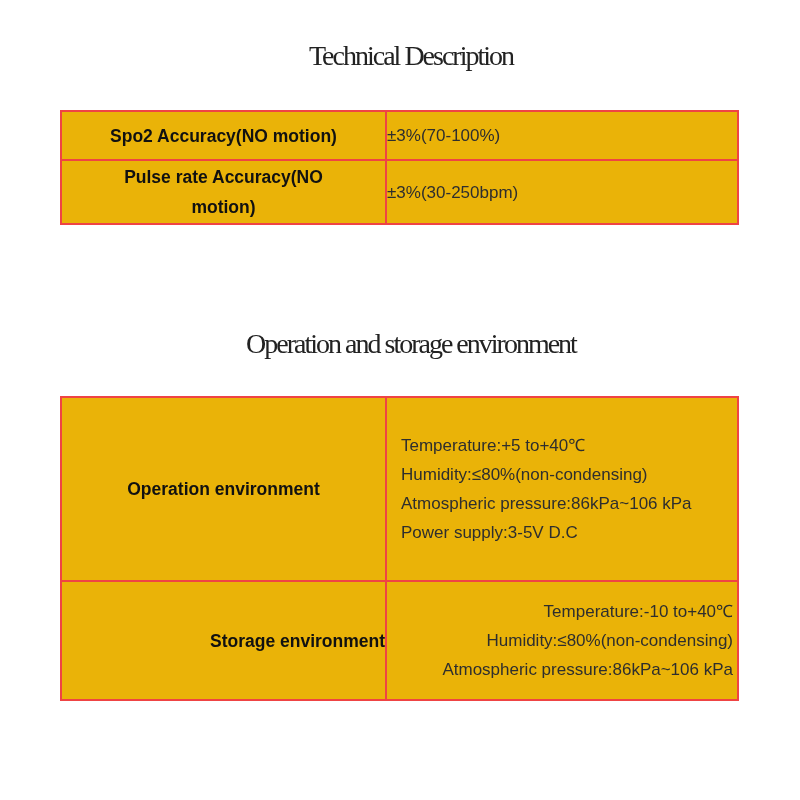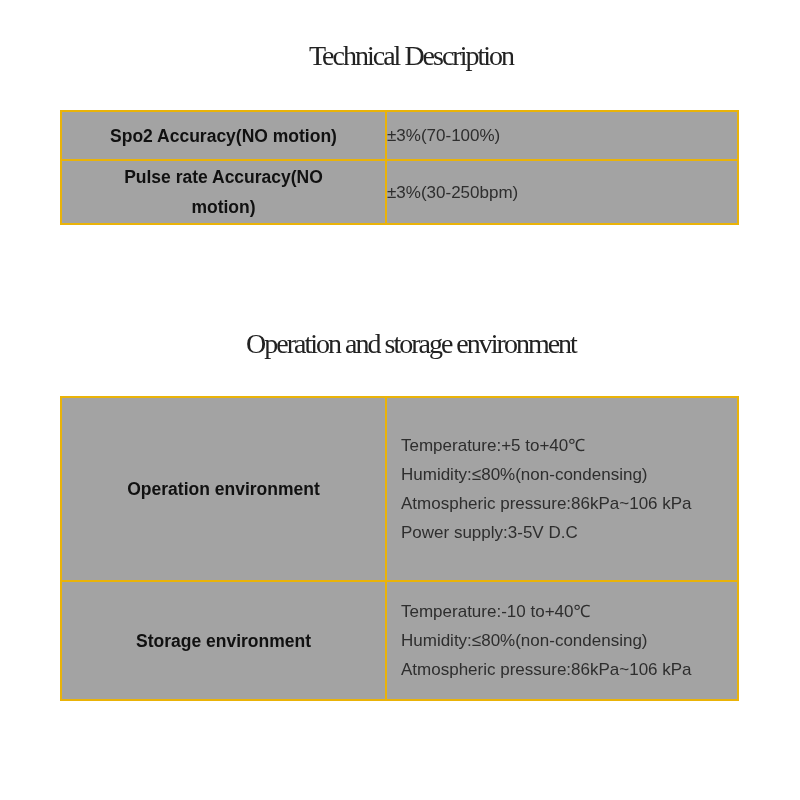--- a/index.html
+++ b/index.html
@@ -31,23 +31,23 @@
     position: absolute;
     left: 60px;
     width: 679px;
     border-collapse: collapse;
     table-layout: fixed;
   }
   #table-technical { top: 110px; }
   #table-environment { top: 396px; }
 
   table.spec td {
-    border: 2px solid #eab308;
+    border: 2px solid #ef4444;
     vertical-align: middle;
-    background: #a3a3a3;
+    background: #eab308;
   }
   td.label-cell {
     width: 325px;
     text-align: center;
     font-weight: bold;
     font-size: 17.5px;
     color: #111111;
     line-height: 30px;
   }
   td.value-cell {
@@ -56,21 +56,21 @@
     line-height: 29px;
   }
   td.value-center { text-align: left; }
   td.value-left { text-align: left; padding-left: 14px; padding-right: 4px; }
 
   
   #table-technical tr.r0 td { height: 49px; }
   #table-technical tr.r1 td { height: 64px; }
   #table-technical tr.r2 td { height: 85px; }
   #table-environment tr.r0 td { height: 184px; }
-  #table-environment tr.r1 td { height: 119px; }
+  #table-environment tr.r1 td { height: 119px; text-align: right; }
 
   .line { display: block; }
 </style>
 </head>
 <body>
 
 <div class="page">
 
   <div class="section-title" id="title-technical">Technical Description</div>
 

